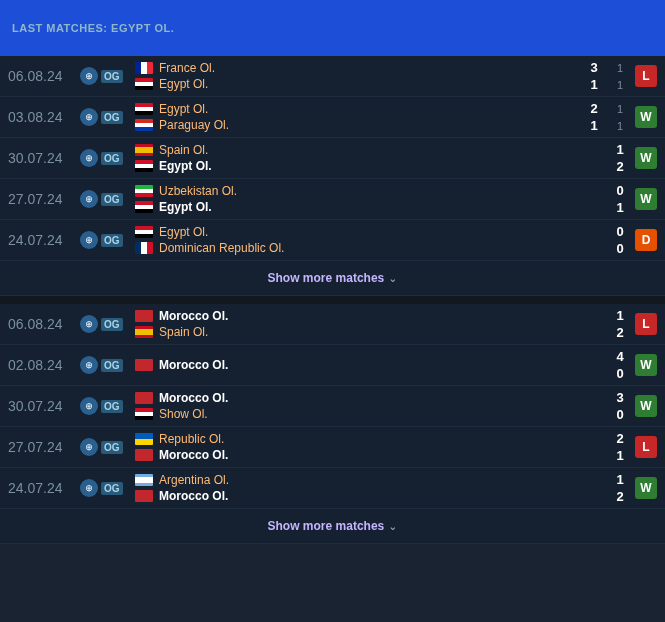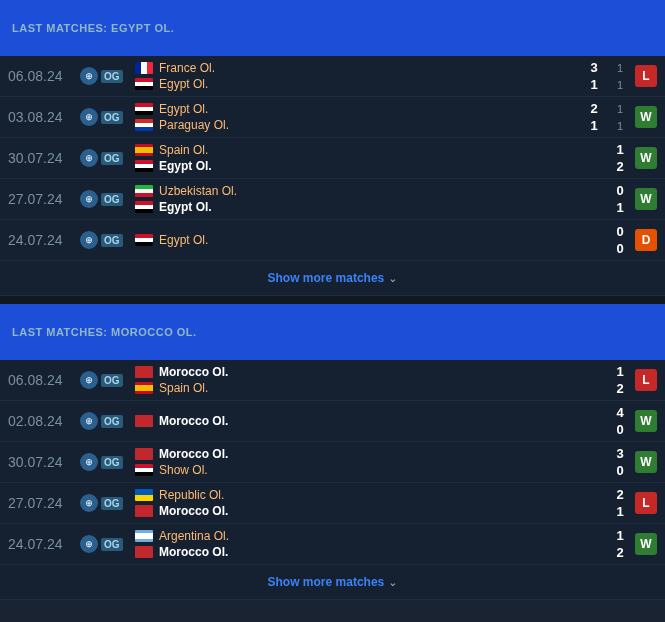--- a/index.html
+++ b/index.html
@@ -140,21 +140,21 @@
       align-items: center;
       justify-content: center;
       padding: 10px;
       cursor: pointer;
       border-bottom: 1px solid #1e2d3d;
       background: #152030;
     }
 
     .show-more-text {
       font-size: 12px;
-      color: #3b82f6;
+      color: #c4b5fd;
       font-weight: bold;
     }
 
     .chevron-down {
       margin-left: 4px;
       color: #8fb8c8;
       font-size: 11px;
     }
 
     
@@ -328,41 +328,42 @@
       <div class="date-col">24.07.24</div>
       <div class="comp-col">
         <div class="globe-icon">⊕</div>
         <span class="comp-label og-badge">OG</span>
       </div>
       <div class="teams-col">
         <div class="team-row">
           <span class="flag flag-egypt2"></span>
           <span class="team-name ">Egypt Ol.</span>
         </div>
+        <div class="team-row">
+          <span class="flag flag-dominican"></span>
+          <span class="team-name ">Dominican Republic Ol.</span>
+        </div>
       </div>
       <div class="scores-col">
         <div class="score-row">
           <span class="score-main">0</span>
 
         </div>
         <div class="score-row">
           <span class="score-main">0</span>
 
         </div>
       </div>
       <div class="result-badge result-D">D</div>
     </div>
     <div class="show-more-row">
     <span class="show-more-text">Show more matches</span>
     <span class="chevron-down">⌄</span>
   </div>
     <div class="spacer-section"></div>
-    <div class="section-header">
-    LAST MATCHES: MOROCCO OL.
-  </div>
     <div class="match-row match-group">
       <div class="date-col">06.08.24</div>
       <div class="comp-col">
         <div class="globe-icon">⊕</div>
         <span class="comp-label og-badge">OG</span>
       </div>
       <div class="teams-col">
         <div class="team-row">
           <span class="flag flag-morocco2"></span>
           <span class="team-name bold">Morocco Ol.</span>

